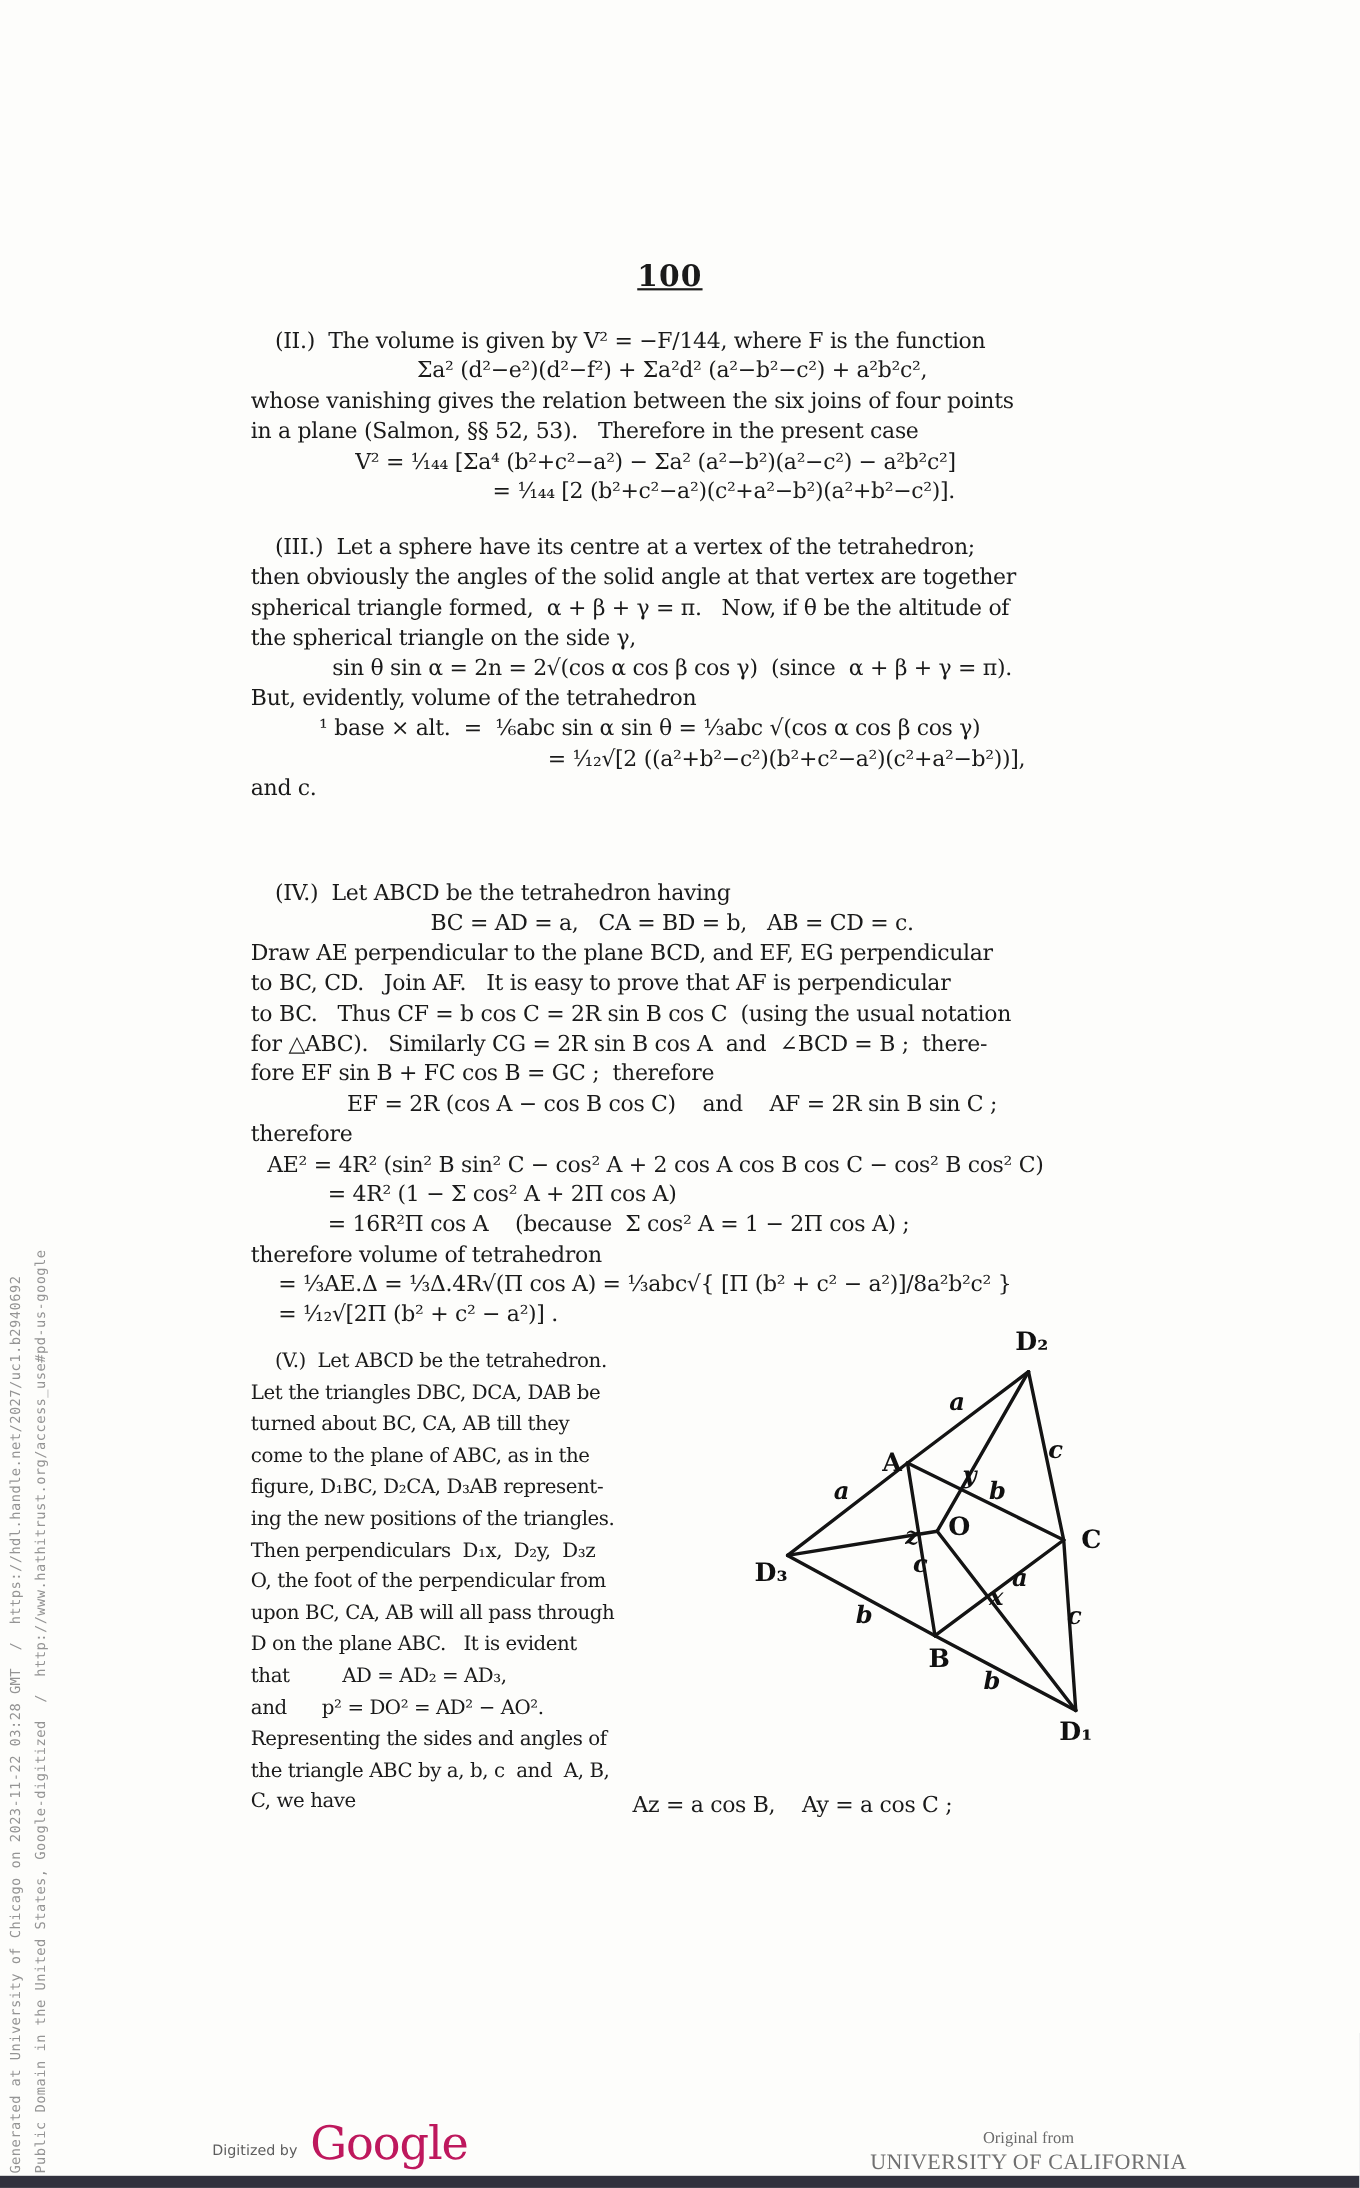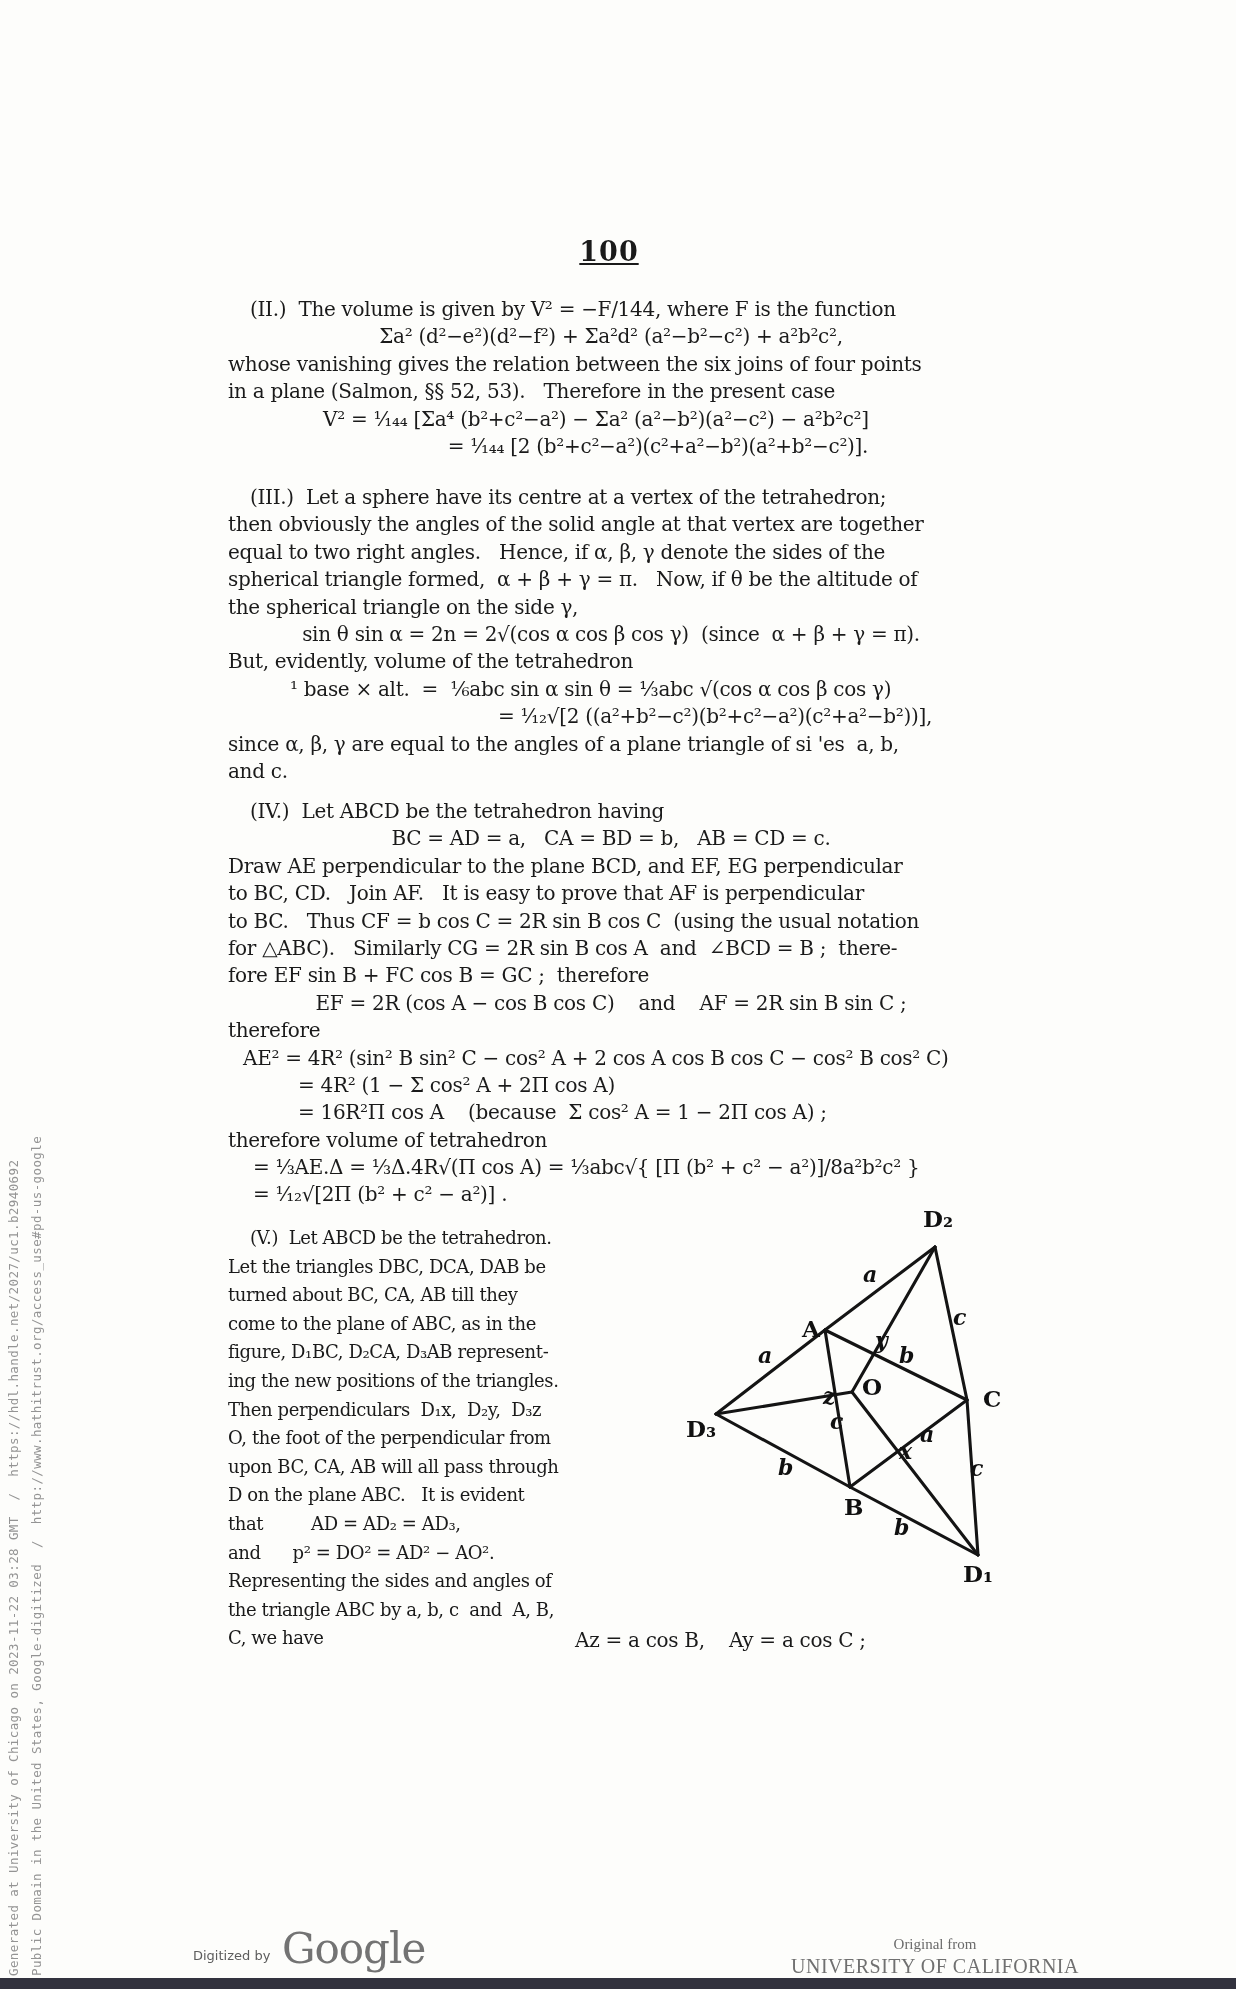--- a/index.html
+++ b/index.html
@@ -37,21 +37,21 @@
   .sidebar-line{
     position:absolute;transform:rotate(-90deg);transform-origin:0 0;
     font-family:"DejaVu Sans Mono",monospace;font-size:12.5px;color:#949494;
     letter-spacing:0.4px;white-space:pre;
   }
   #sidebar1{left:6px;top:1976px;}
   #sidebar2{left:29px;top:1976px;}
   .footer-digitized{position:absolute;left:193px;top:1948px;font-family:"DejaVu Sans",sans-serif;
     font-size:13px;color:#5d5d5d;}
   .footer-google{position:absolute;left:282px;top:1924px;font-family:"DejaVu Serif",serif;
-    font-size:42px;color:#737373;letter-spacing:-1px;}
+    font-size:42px;color:#be185d;letter-spacing:-1px;}
   .footer-right{position:absolute;left:780px;top:1936px;width:310px;text-align:center;
     font-family:Liberation Serif, serif;color:#6f6f6f;}
   .footer-right .orig{font-size:15px;color:#6a6a6a;}
   .footer-right .inst{font-size:20px;color:#707070;margin-top:2px;letter-spacing:0.5px;}
   .bottom-bar{position:absolute;left:0;bottom:0;width:1236px;height:11px;background:#32323e;}
 </style>
 </head>
 <body>
 
 <div class="page">
@@ -62,28 +62,26 @@
       <div class="ln ind">(II.)  The volume is given by V² = −F/144, where F is the function</div>
       <div class="ln ctr">Σa² (d²−e²)(d²−f²) + Σa²d² (a²−b²−c²) + a²b²c²,</div>
       <div class="ln">whose vanishing gives the relation between the six joins of four points</div>
       <div class="ln">in a plane (Salmon, §§ 52, 53).   Therefore in the present case</div>
       <div class="ln m75">V² = ¹⁄₁₄₄ [Σa⁴ (b²+c²−a²) − Σa² (a²−b²)(a²−c²) − a²b²c²]</div>
       <div class="ln m157">= ¹⁄₁₄₄ [2 (b²+c²−a²)(c²+a²−b²)(a²+b²−c²)].</div>
     </div>
   <div class="sect" id="sec3">
       <div class="ln ind">(III.)  Let a sphere have its centre at a vertex of the tetrahedron;</div>
       <div class="ln">then obviously the angles of the solid angle at that vertex are together</div>
-      <div class="ln">equal to two right angles.   Hence, if α, β, γ denote the sides of the</div>
       <div class="ln">spherical triangle formed,  α + β + γ = π.   Now, if θ be the altitude of</div>
       <div class="ln">the spherical triangle on the side γ,</div>
       <div class="ln ctr">sin θ sin α = 2n = 2√(cos α cos β cos γ)  (since  α + β + γ = π).</div>
       <div class="ln">But, evidently, volume of the tetrahedron</div>
       <div class="ln m62">¹ base × alt.  =  ⅙abc sin α sin θ = ⅓abc √(cos α cos β cos γ)</div>
       <div class="ln m270">= ¹⁄₁₂√[2 ((a²+b²−c²)(b²+c²−a²)(c²+a²−b²))],</div>
-      <div class="ln">since α, β, γ are equal to the angles of a plane triangle of si 'es  a, b,</div>
       <div class="ln">and c.</div>
     </div>
   <div class="sect" id="sec4">
       <div class="ln ind">(IV.)  Let ABCD be the tetrahedron having</div>
       <div class="ln ctr">BC = AD = a,   CA = BD = b,   AB = CD = c.</div>
       <div class="ln">Draw AE perpendicular to the plane BCD, and EF, EG perpendicular</div>
       <div class="ln">to BC, CD.   Join AF.   It is easy to prove that AF is perpendicular</div>
       <div class="ln">to BC.   Thus CF = b cos C = 2R sin B cos C  (using the usual notation</div>
       <div class="ln">for △ABC).   Similarly CG = 2R sin B cos A  and  ∠BCD = B ;  there-</div>
       <div class="ln">fore EF sin B + FC cos B = GC ;  therefore</div>

